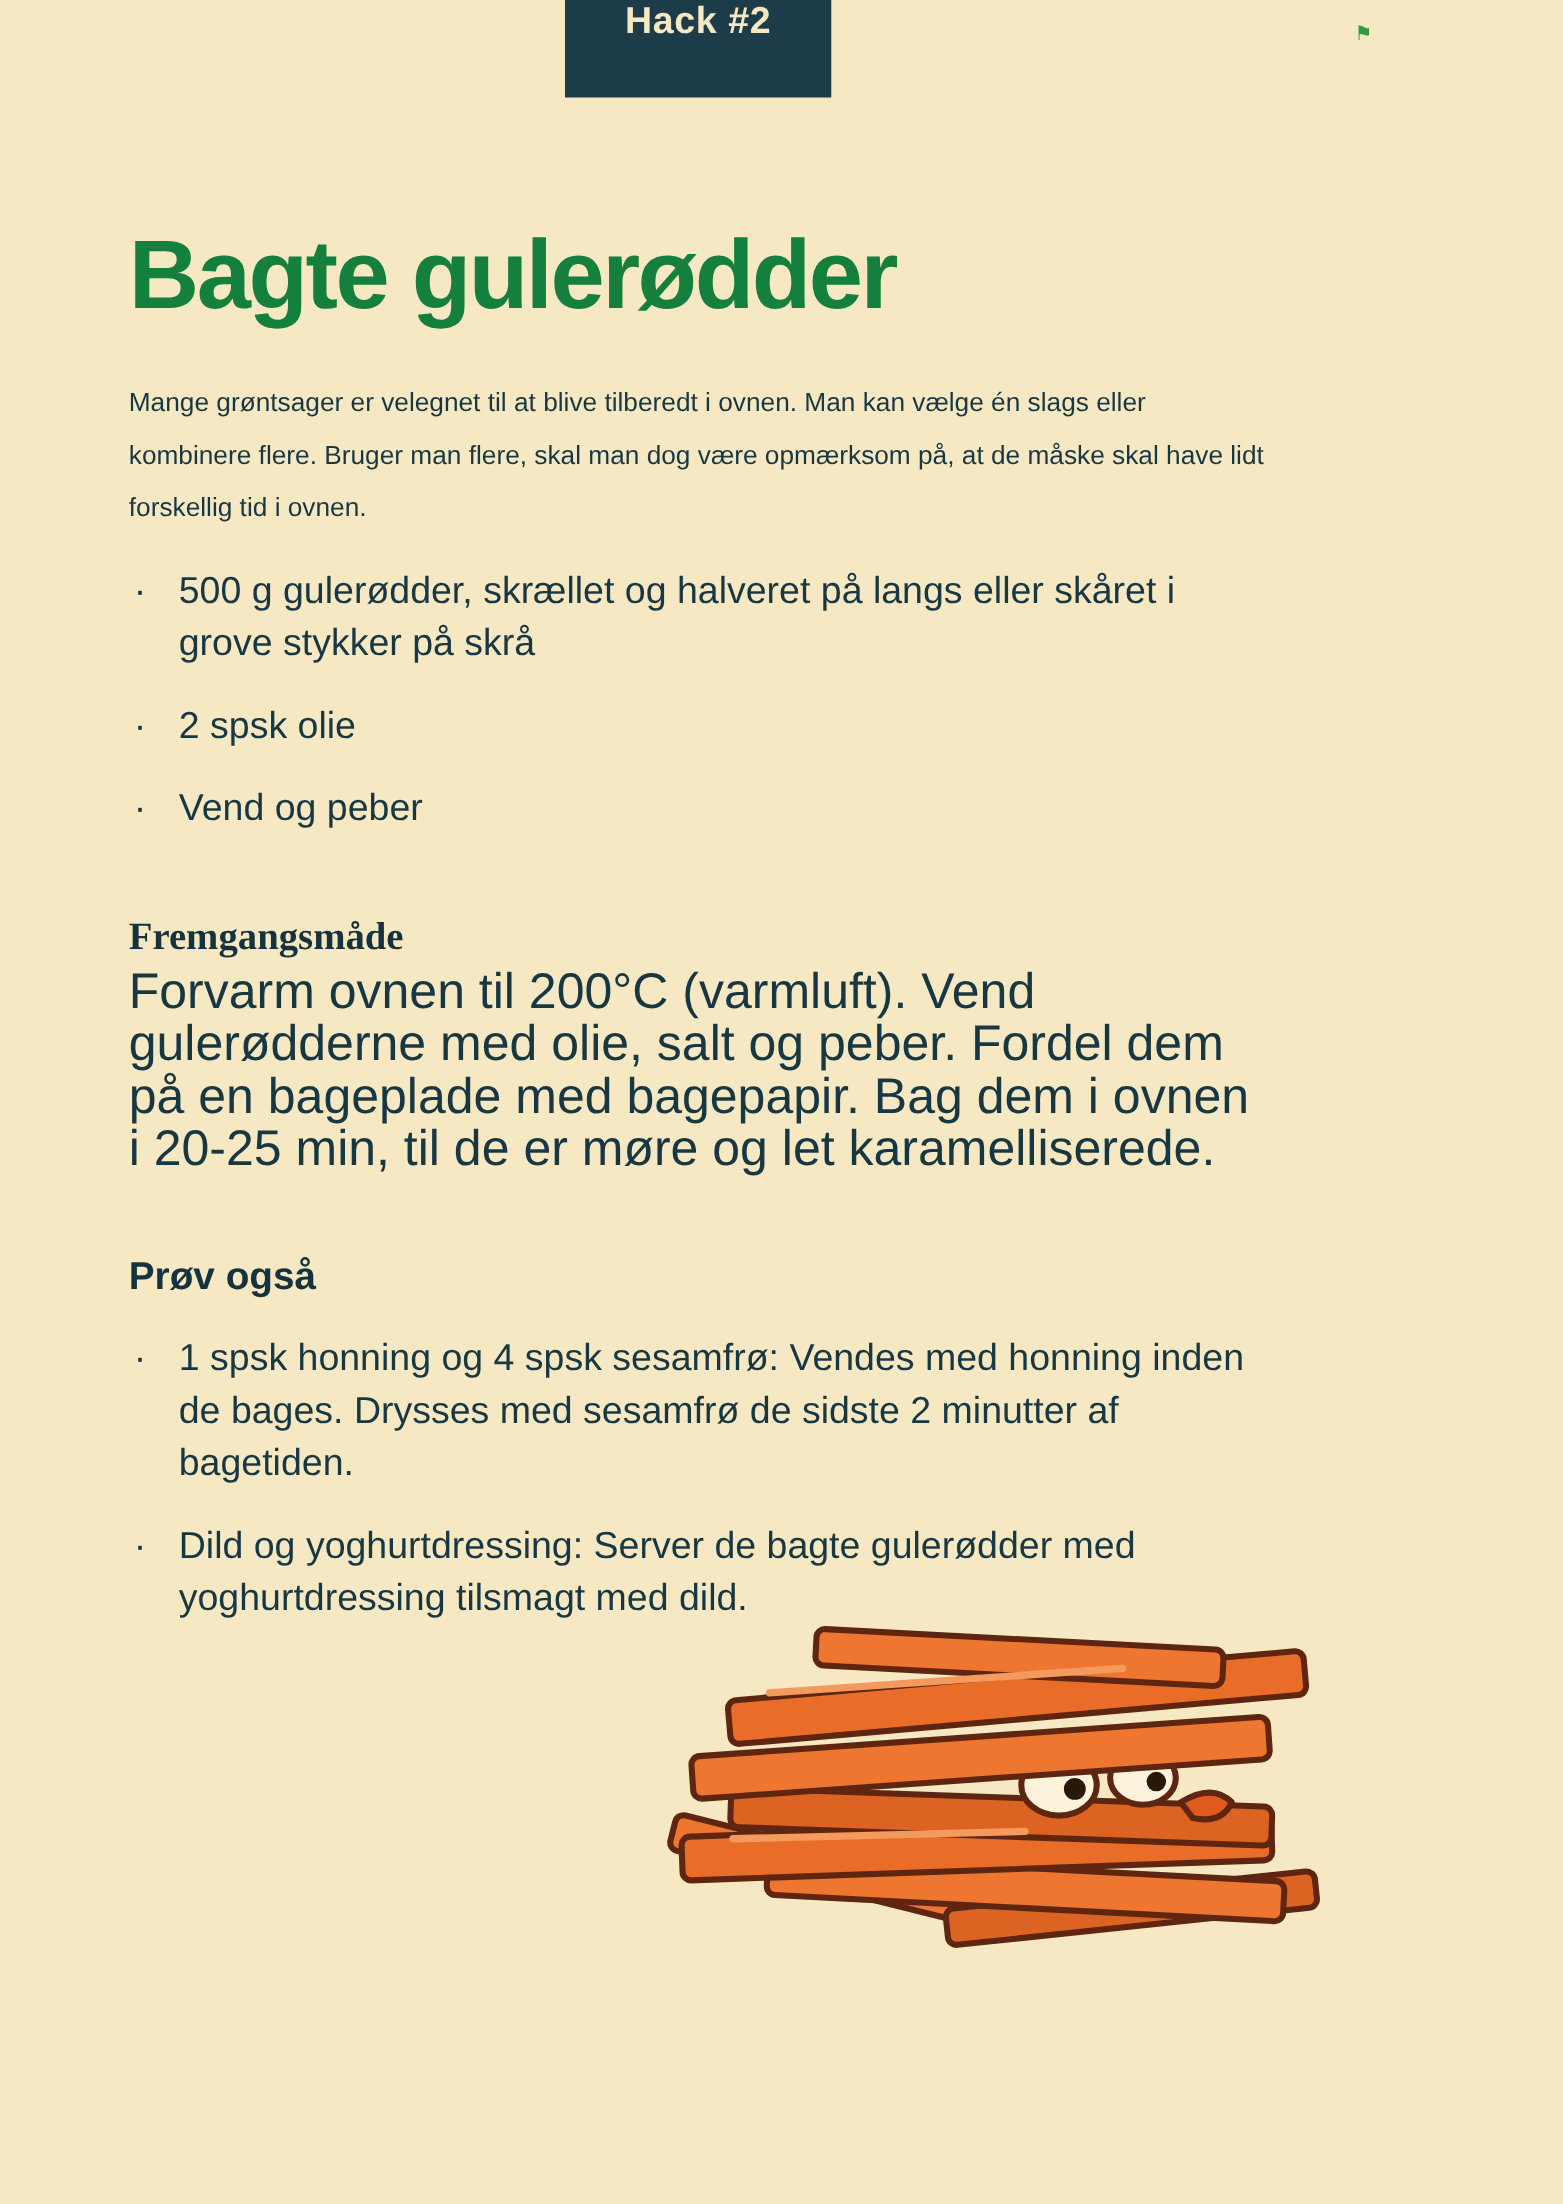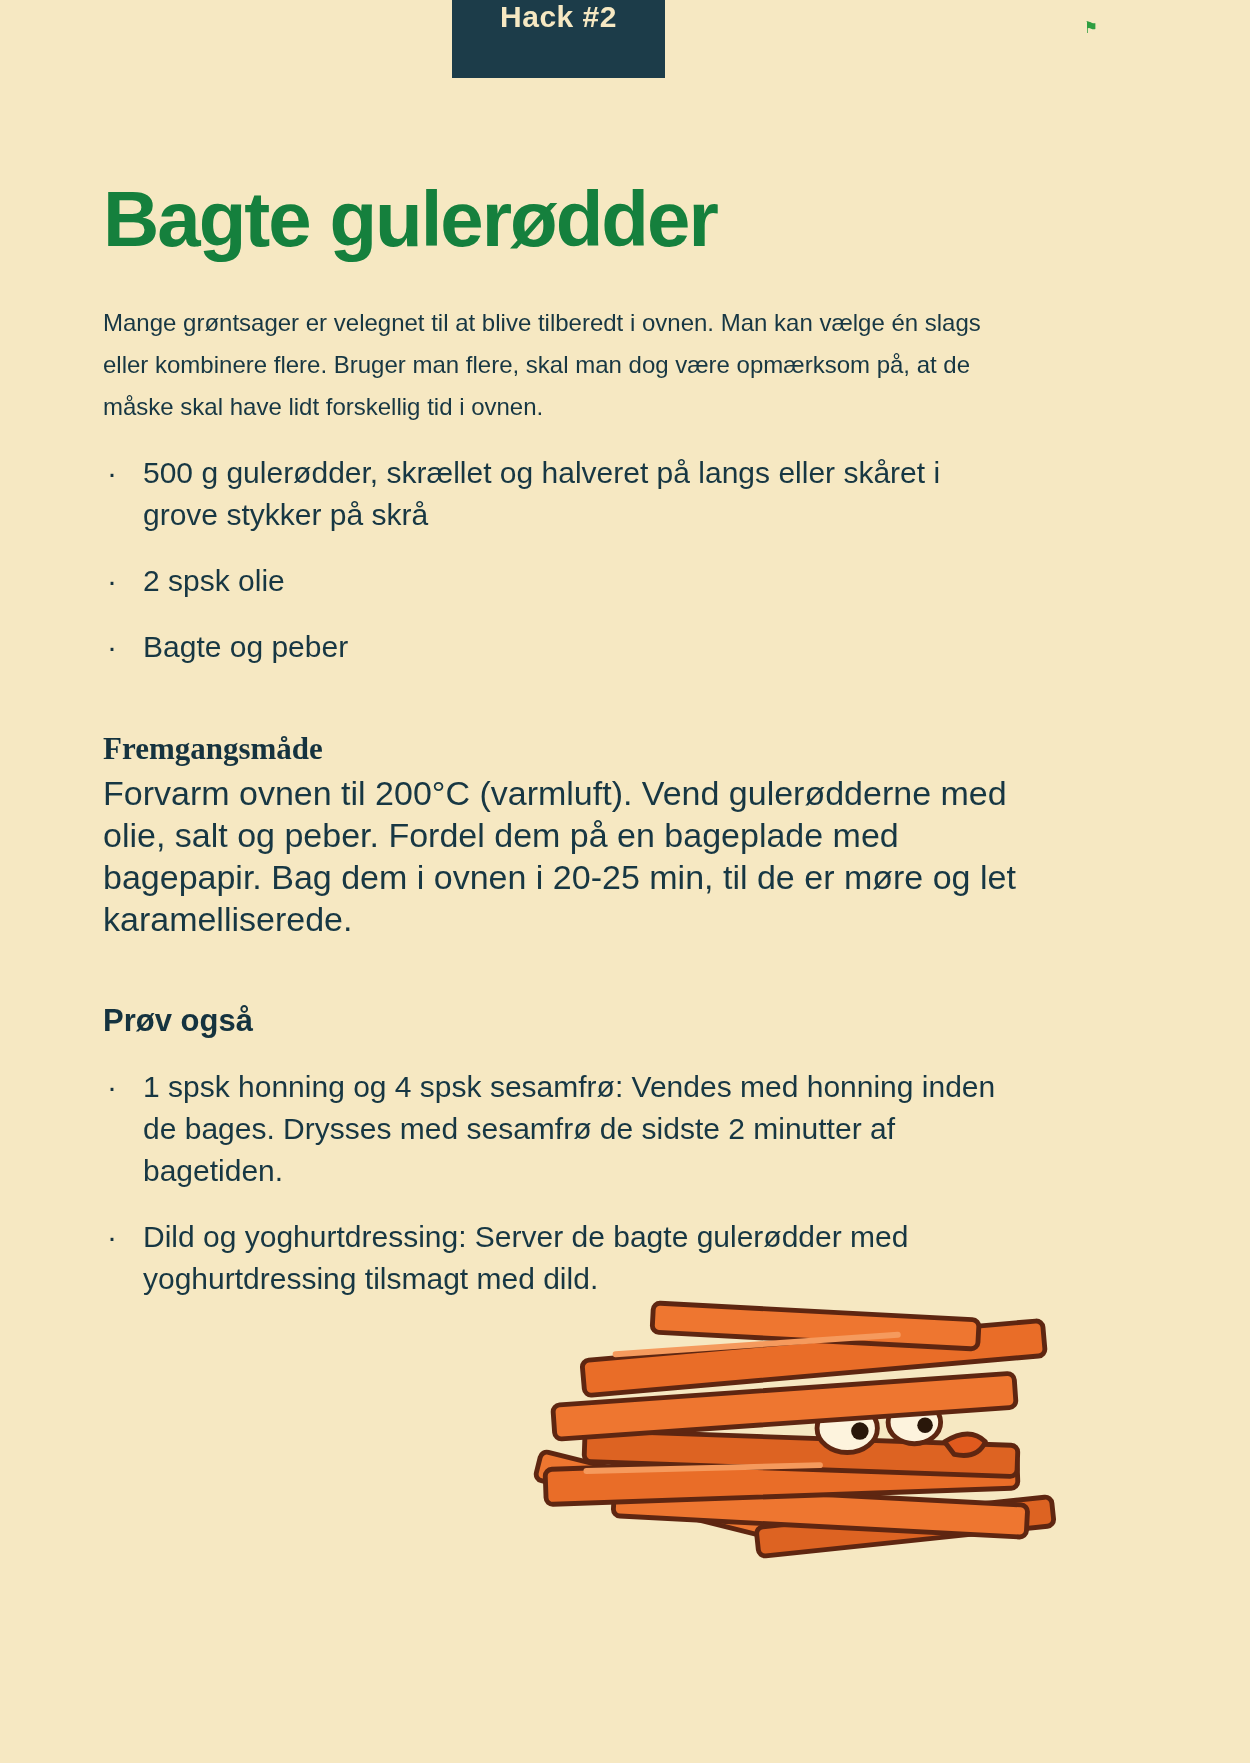--- a/index.html
+++ b/index.html
@@ -50,34 +50,34 @@
   h1{
     margin:102px 0 0 0;
     font-size:78px;
     line-height:1.0;
     font-weight:bold;
     letter-spacing:-2px;
     color:#15803d;
   }
   .intro{
     margin:44px 0 0 0;
-    font-size:24px;
+    font-size:21px;
     line-height:42px;
   }
   h2{
     margin:60px 0 0 0;
     font-size:31px;
     line-height:42px;
     font-weight:bold;
     color:#15333f;
   }
   h2.tight{margin-bottom:0;font-family:Liberation Serif, serif;}
   .body-par{
     margin:2px 0 0 0;
-    font-size:34px;
+    font-size:40px;
     line-height:42px;
   }
   ul.bullets{
     list-style:none;
     margin:24px 0 0 0;
     padding:0;
   }
   ul.bullets li{
     display:flex;
     font-size:30px;
@@ -120,21 +120,21 @@
       <li>
         <span class="dot">·</span>
         <span class="txt">500 g gulerødder, skrællet og halveret på langs eller skåret i grove stykker på skrå</span>
       </li>
       <li>
         <span class="dot">·</span>
         <span class="txt">2 spsk olie</span>
       </li>
       <li>
         <span class="dot">·</span>
-        <span class="txt">Bagte og peber</span>
+        <span class="txt">Vend og peber</span>
       </li>
     </ul>
 
     <h2 class="tight">Fremgangsmåde</h2>
     <p class="body-par">Forvarm ovnen til 200°C (varmluft). Vend gulerødderne med olie, salt og peber. Fordel dem på en bageplade med bagepapir. Bag dem i ovnen i 20-25 min, til de er møre og let karamelliserede.</p>
 
     <h2>Prøv også</h2>
     <ul class="bullets">
       <li>
         <span class="dot">·</span>

